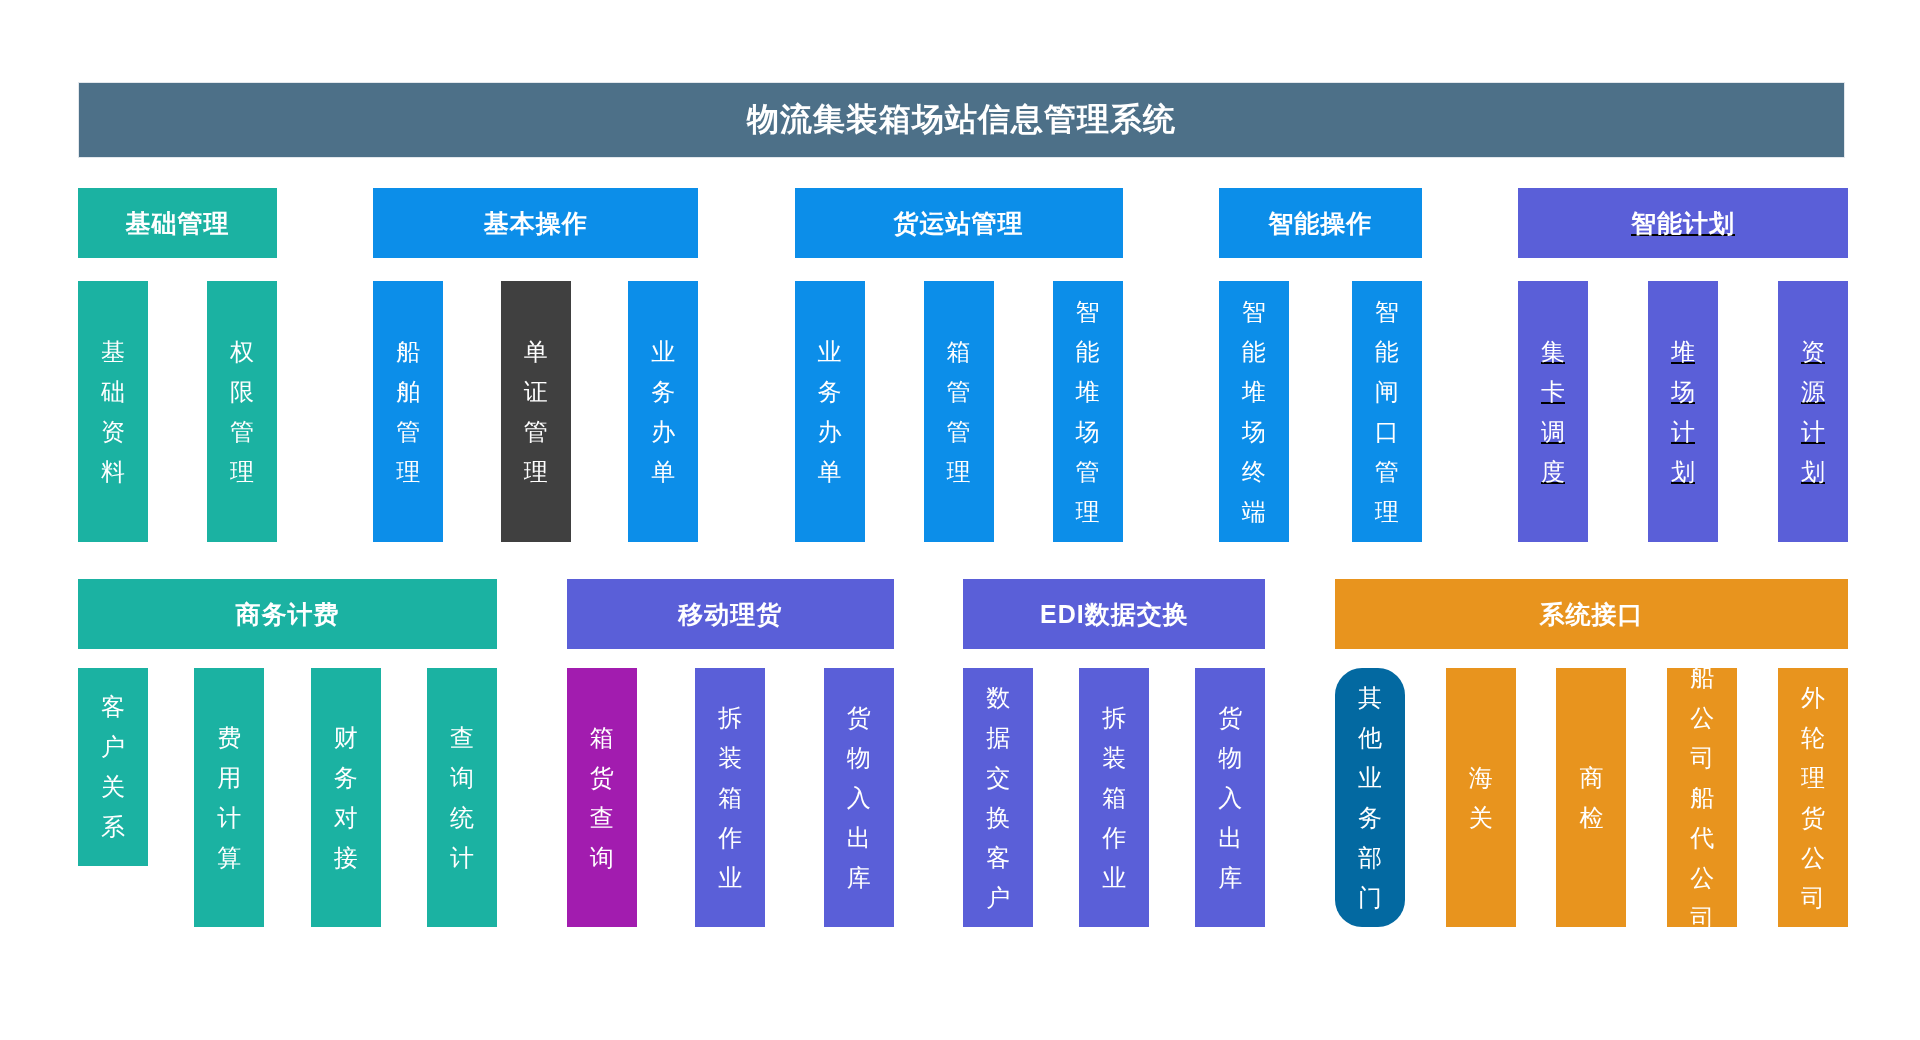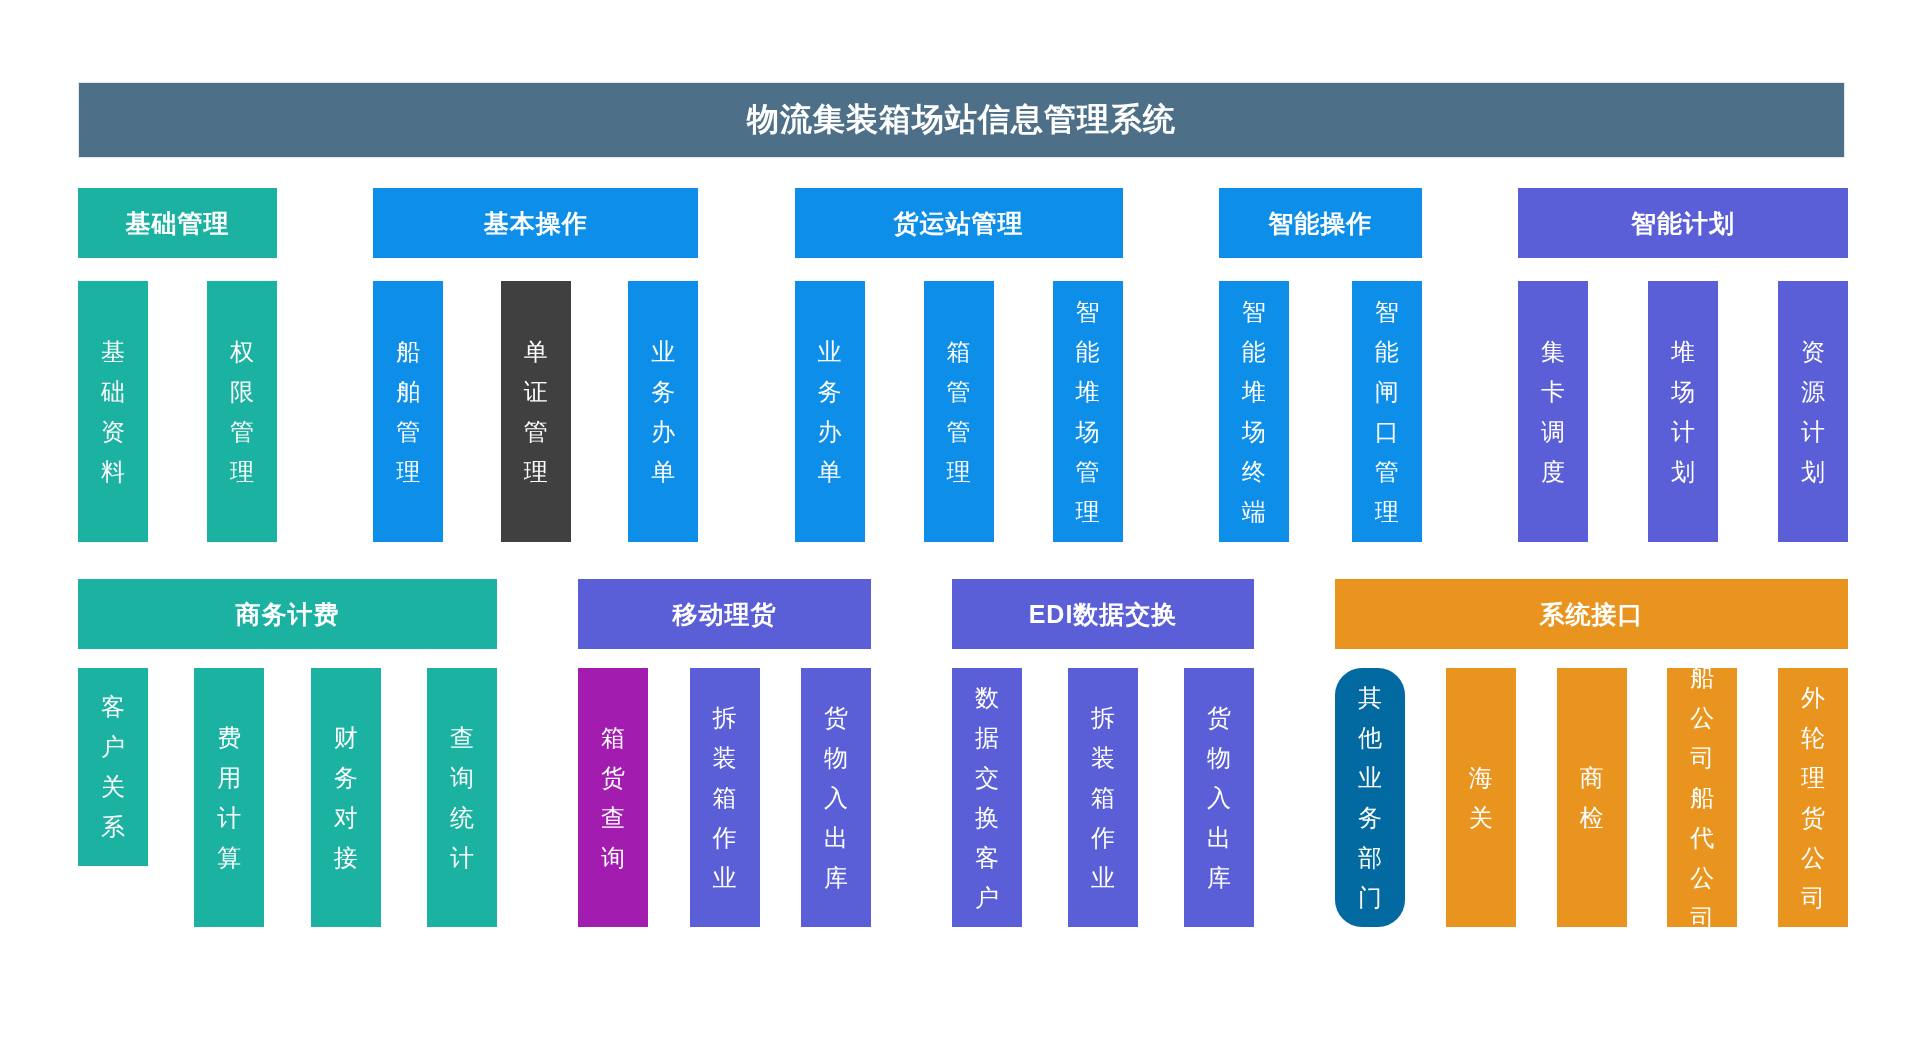--- a/index.html
+++ b/index.html
@@ -130,21 +130,21 @@
           <div class="group-header" style="background-color: rgb(12, 142, 233);">智能操作</div>
           <div class="group-cols" style="margin-top: 23px;">
             <div class="col" style="height: 261px; background-color: rgb(12, 142, 233);">
               <span class="vtext">智能堆场终端</span>
             </div>
             <div class="col" style="height: 261px; background-color: rgb(12, 142, 233);">
               <span class="vtext">智能闸口管理</span>
             </div>
           </div>
         </div>
-        <div class="group" style="width: 330px;">
+        <div class="group" style="width: 330px; text-decoration: underline;">
           <div class="group-header" style="background-color: rgb(90, 95, 216);">智能计划</div>
           <div class="group-cols" style="margin-top: 23px;">
             <div class="col" style="height: 261px; background-color: rgb(90, 95, 216);">
               <span class="vtext">集卡调度</span>
             </div>
             <div class="col" style="height: 261px; background-color: rgb(90, 95, 216);">
               <span class="vtext">堆场计划</span>
             </div>
             <div class="col" style="height: 261px; background-color: rgb(90, 95, 216);">
               <span class="vtext">资源计划</span>
@@ -163,21 +163,21 @@
               <span class="vtext">费用计算</span>
             </div>
             <div class="col" style="height: 259px; background-color: rgb(27, 178, 162);">
               <span class="vtext">财务对接</span>
             </div>
             <div class="col" style="height: 259px; background-color: rgb(27, 178, 162);">
               <span class="vtext">查询统计</span>
             </div>
           </div>
         </div>
-        <div class="group" style="width: 293px;">
+        <div class="group" style="width: 327px;">
           <div class="group-header" style="background-color: rgb(90, 95, 216);">移动理货</div>
           <div class="group-cols" style="margin-top: 19px;">
             <div class="col" style="height: 259px; background-color: #a21caf;">
               <span class="vtext">箱货查询</span>
             </div>
             <div class="col" style="height: 259px; background-color: rgb(90, 95, 216);">
               <span class="vtext">拆装箱作业</span>
             </div>
             <div class="col" style="height: 259px; background-color: rgb(90, 95, 216);">
               <span class="vtext">货物入出库</span>

